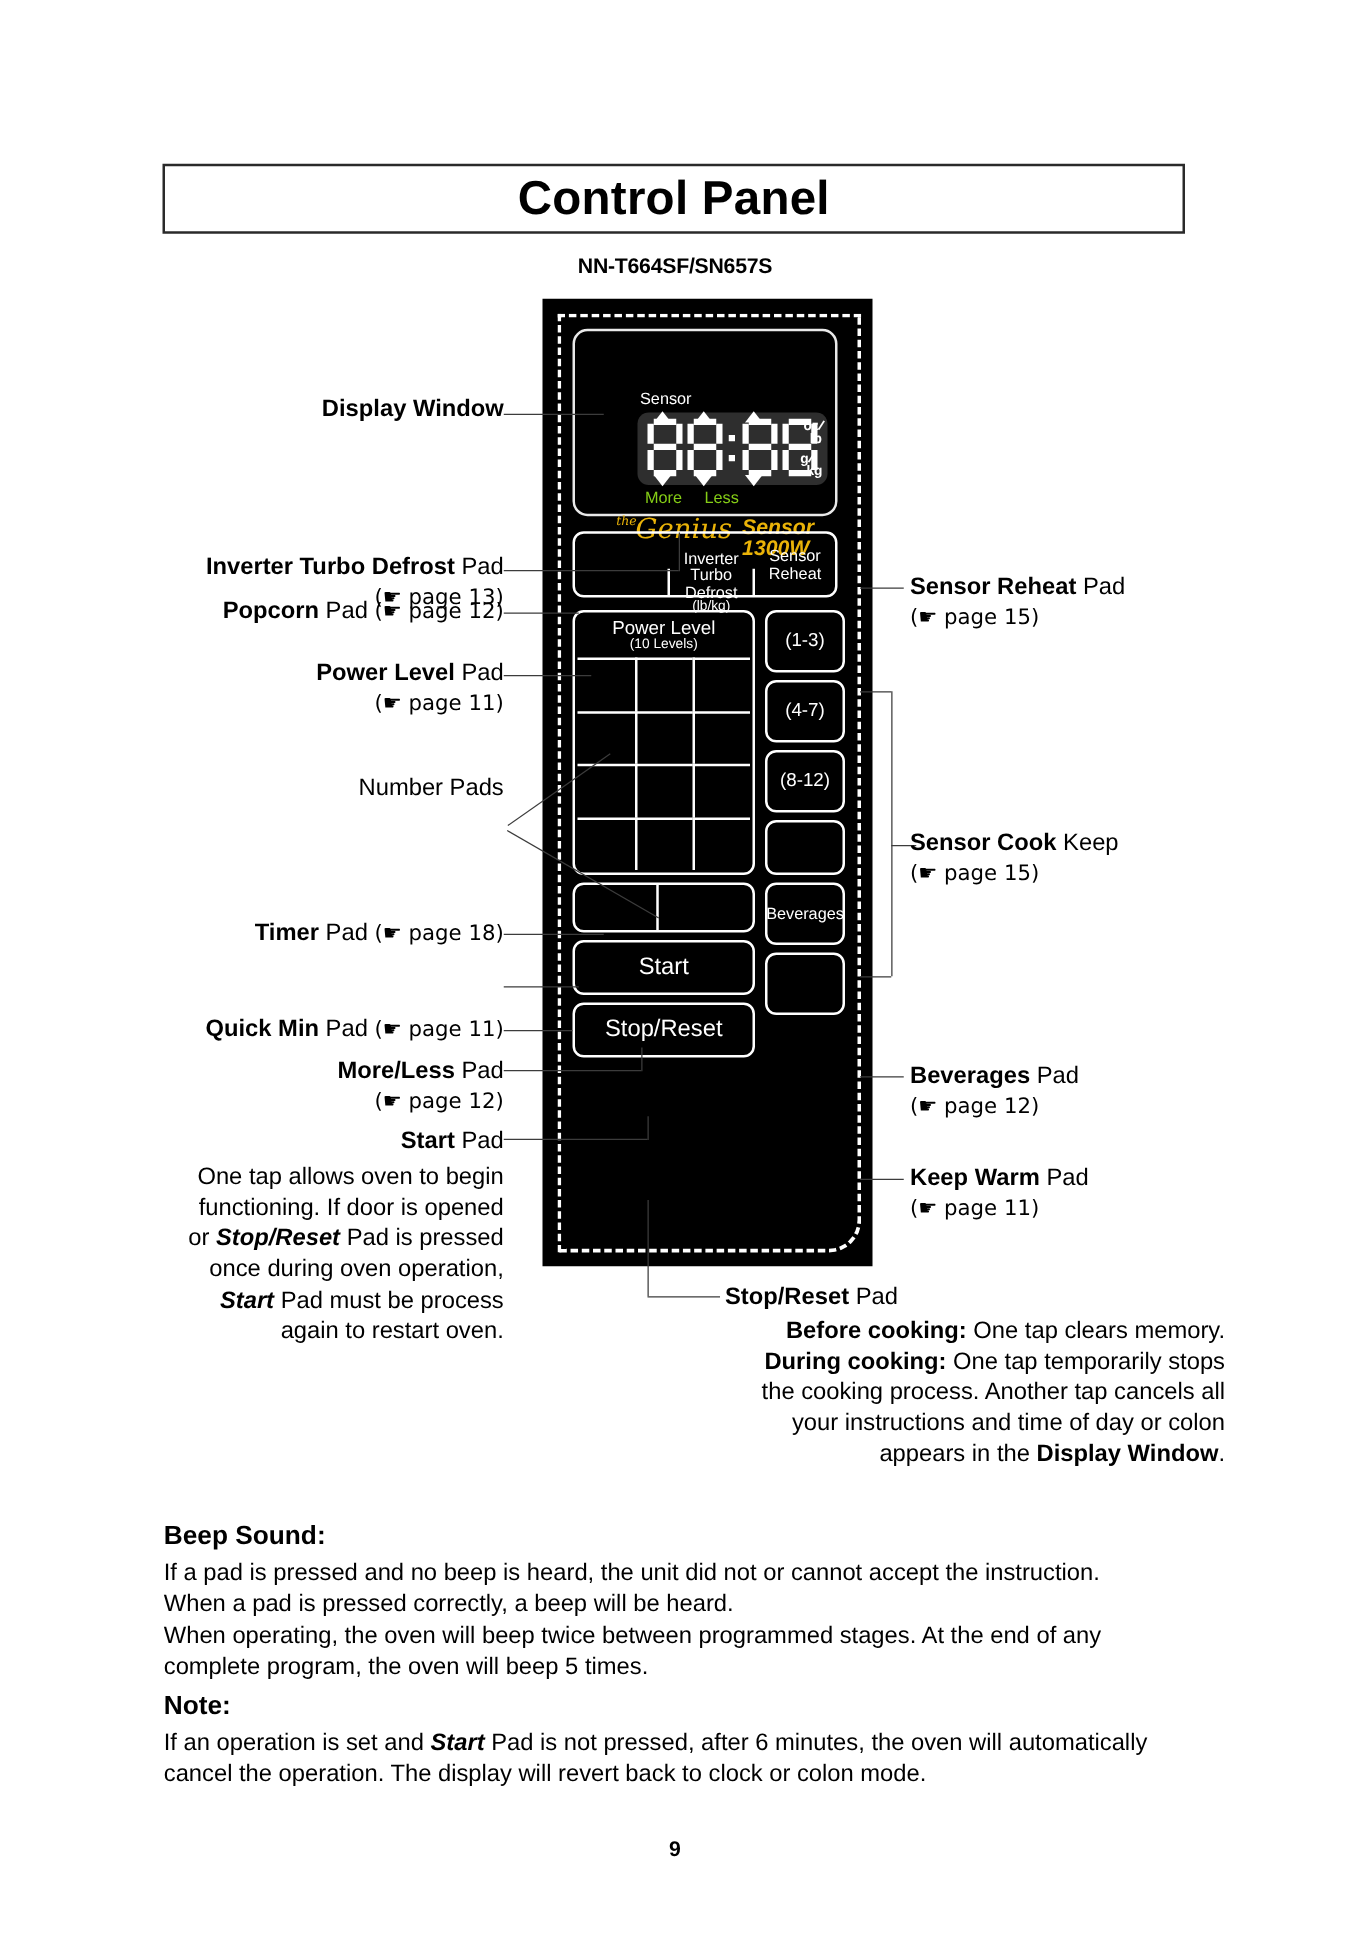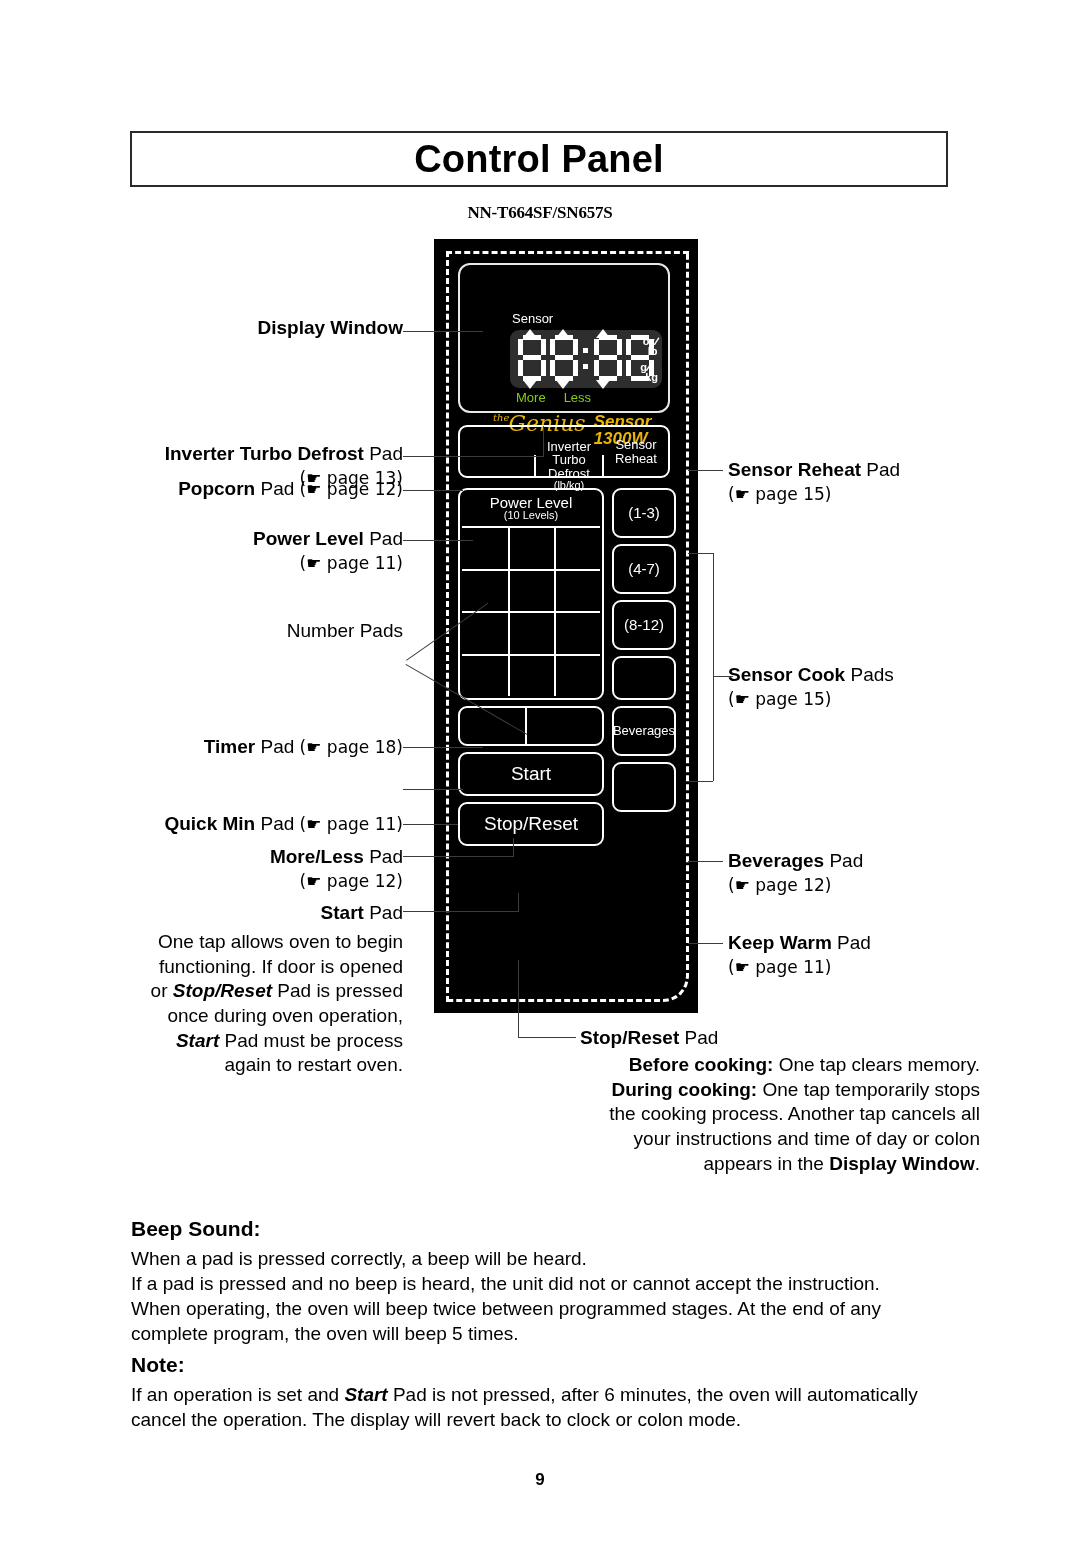--- a/index.html
+++ b/index.html
@@ -39,21 +39,20 @@
   }
   .model-text {
     position: absolute;
     left: 0;
     top: 203px;
     width: 1080px;
     text-align: center;
     font-size: 17px;
     font-weight: bold;
     letter-spacing: -0.2px;
-    font-family: Liberation Serif, serif;
   }
 
   
   .panel {
     position: absolute;
     left: 434px;
     top: 239px;
     width: 264px;
     height: 774px;
     background: #000000;
@@ -608,21 +607,21 @@
     <i class="bi">Start</i><span> Pad must be process</span><br>
     <span>again to restart oven.</span>
   </div>
 
   <div class="callout l" style="left:728px; top:458px; width:250px;">
     <b>Sensor Reheat</b><span> Pad</span><br>
     <span class="hand">(☛ page 15)</span>
   </div>
 
   <div class="callout l" style="left:728px; top:663px; width:250px;">
-    <b>Sensor Cook</b><span> Pads</span><br>
+    <b>Sensor Cook</b><span> Keep</span><br>
     <span class="hand">(☛ page 15)</span>
   </div>
 
   <div class="callout l" style="left:728px; top:849px; width:250px;">
     <b>Beverages</b><span> Pad</span><br>
     <span class="hand">(☛ page 12)</span>
   </div>
 
   <div class="callout l" style="left:728px; top:931px; width:250px;">
     <b>Keep Warm</b><span> Pad</span><br>
@@ -633,22 +632,22 @@
     <b>Stop/Reset</b><span> Pad</span>
   </div>
 
   <div class="para" style="left:580px; top:1053px; width:400px; text-align:right;">
     <b>Before cooking:</b><span> One tap clears memory.</span><br>
     <b>During cooking:</b><span> One tap temporarily stops the cooking process. Another tap cancels all your instructions and time of day or colon appears in the </span><b>Display Window</b><span>.</span>
   </div>
 
   <div class="sect-head" style="left:131px; top:1217px;">Beep Sound:</div>
   <div class="sect-body" style="left:131px; top:1246px; width:820px;">
+    <div>If a pad is pressed and no beep is heard, the unit did not or cannot accept the instruction.</div>
     <div>When a pad is pressed correctly, a beep will be heard.</div>
-    <div>If a pad is pressed and no beep is heard, the unit did not or cannot accept the instruction.</div>
     <div>When operating, the oven will beep twice between programmed stages. At the end of any complete program, the oven will beep 5 times.</div>
   </div>
 
   <div class="sect-head" style="left:131px; top:1353px;">Note:</div>
   <div class="sect-body" style="left:131px; top:1382px; width:820px;">
     <span>If an operation is set and </span><i class="bi">Start</i><span> Pad is not pressed, after 6 minutes, the oven will automatically cancel the operation. The display will revert back to clock or colon mode.</span>
   </div>
 
   <div class="pagenum">9</div>
 

